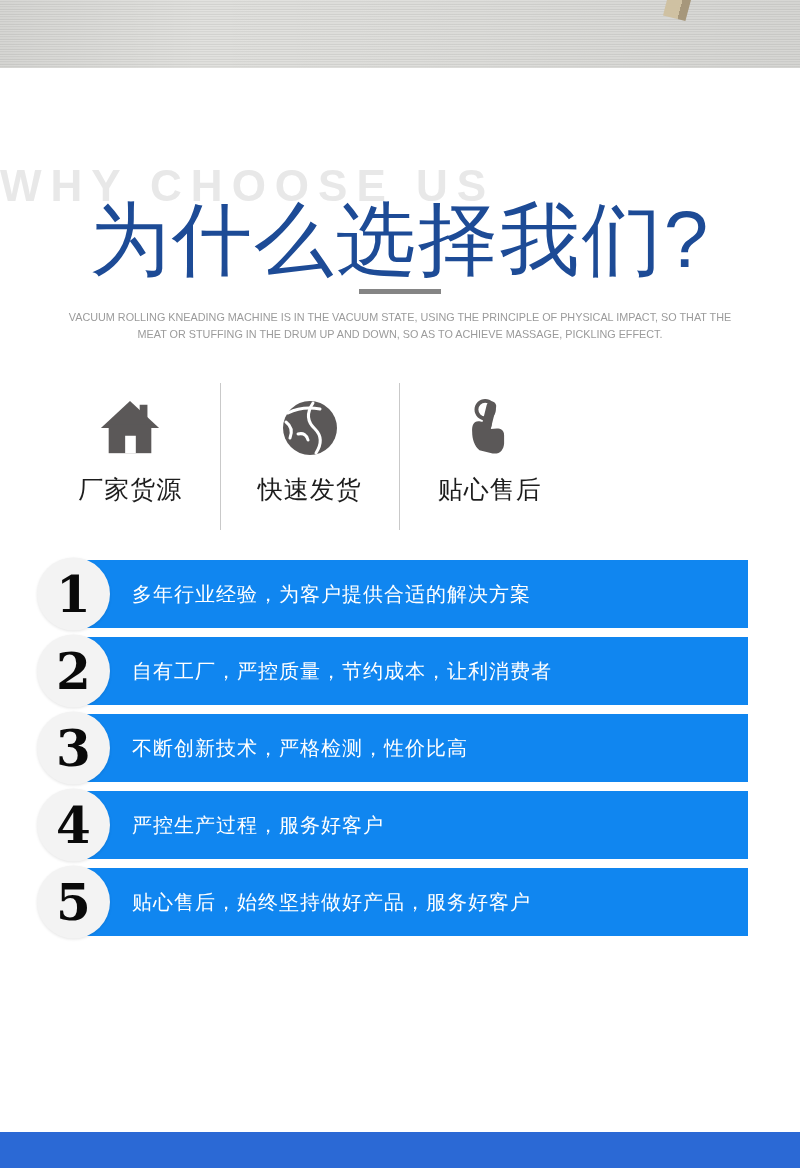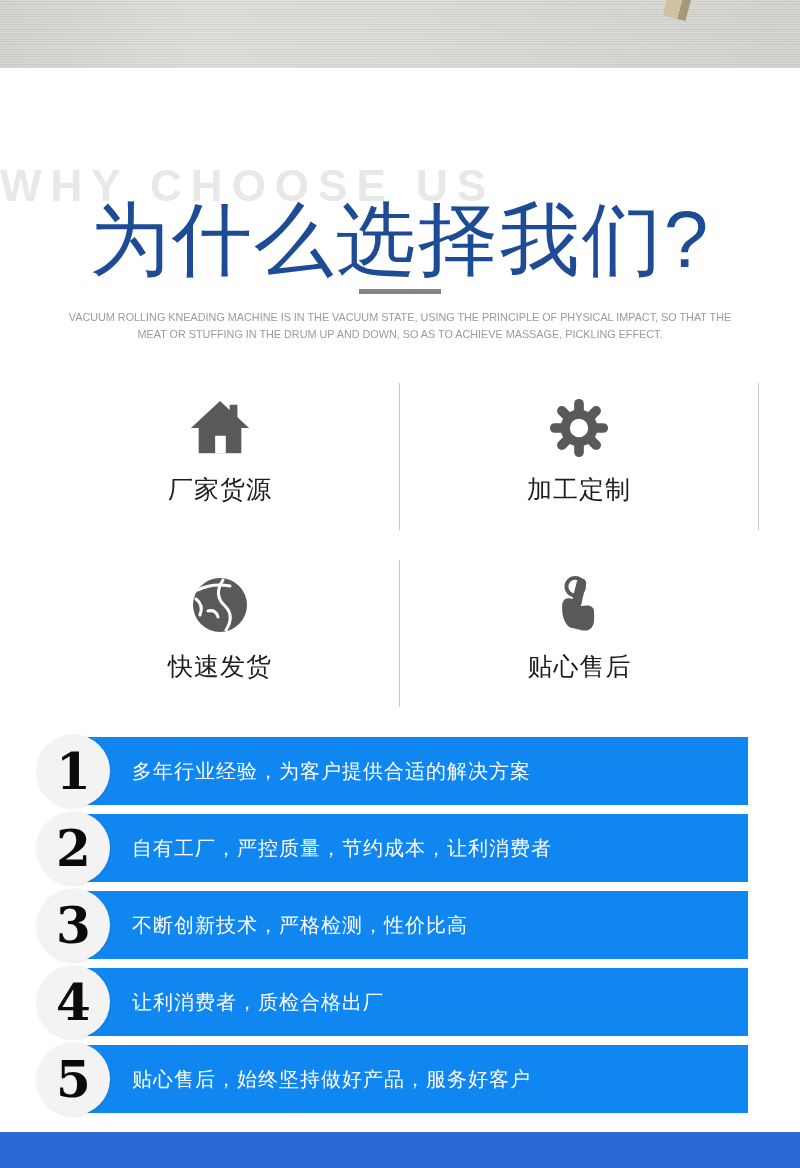--- a/index.html
+++ b/index.html
@@ -38,21 +38,21 @@
   }
   .subtitle{
     position:absolute;top:241px;left:0;width:100%;
     text-align:center;color:var(--subtitle-gray,#9b9b9b);
     font-size:11.5px;line-height:17px;letter-spacing:0;
     transform:scaleX(.94);transform-origin:center;
   }
   
   .features{
     width:718px;margin:45px auto 0 auto;
-    display:grid;grid-template-columns:1fr 1fr;grid-row-gap:30px;
+    display:grid;grid-template-columns:1fr 1fr 1fr 1fr;grid-row-gap:30px;
   }
   .feature-cell{
     height:147px;display:flex;flex-direction:column;
     align-items:center;justify-content:flex-start;padding-top:12px;
     box-sizing:border-box;
   }
   .feature-cell.divided{border-right:1px solid var(--divider-gray,#c9c9c9);}
   .feature-icon{height:66px;display:flex;align-items:center;justify-content:center;margin-bottom:12px;}
   .feature-label{font-size:25px;color:#1d1d1d;letter-spacing:1px;}
   .ic{fill:var(--icon-gray,#5b5858);}
@@ -107,35 +107,20 @@
       <svg width="62" height="62" viewBox="0 0 64 64">
         <rect class="ic" x="42" y="8" width="8" height="16"></rect>
         <polygon class="ic" points="32,4 2,32 62,32"></polygon>
         <rect class="ic" x="10" y="28" width="44" height="30"></rect>
         <rect x="27" y="40" width="11" height="18" fill="#ffffff"></rect>
       </svg>
     </div>
     <div class="feature-label">厂家货源</div>
   </div>
 
-  <div class="feature-cell divided">
-    <div class="feature-icon">
-      <svg width="62" height="62" viewBox="0 0 64 64">
-        <g class="ic">
-          <rect x="27" y="2" width="10" height="60" rx="5"></rect>
-          <rect x="27" y="2" width="10" height="60" rx="5" transform="rotate(45 32 32)"></rect>
-          <rect x="27" y="2" width="10" height="60" rx="5" transform="rotate(90 32 32)"></rect>
-          <rect x="27" y="2" width="10" height="60" rx="5" transform="rotate(135 32 32)"></rect>
-          <circle cx="32" cy="32" r="19"></circle>
-        </g>
-        <circle cx="32" cy="32" r="9.5" fill="#ffffff"></circle>
-      </svg>
-    </div>
-    <div class="feature-label">加工定制</div>
-  </div>
 
 
   <div class="feature-cell divided">
     <div class="feature-icon">
       <svg width="64" height="64" viewBox="0 0 64 64">
         <circle class="ic" cx="32" cy="32" r="27"></circle>
         <g fill="none" stroke="#ffffff" stroke-width="3" stroke-linecap="round">
           <path d="M10 17 Q24 10 42 13"></path>
           <path d="M35 7 Q25 22 37 33 Q47 43 38 57"></path>
           <path d="M8 26 Q16 32 12 42"></path>
@@ -179,21 +164,21 @@
   </div>
 
   <div class="reason-row">
     <div class="reason-bar">不断创新技术，严格检测，性价比高</div>
     <div class="reason-badge">
       <span class="reason-number">3</span>
     </div>
   </div>
 
   <div class="reason-row">
-    <div class="reason-bar">让利消费者，质检合格出厂</div>
+    <div class="reason-bar">严控生产过程，服务好客户</div>
     <div class="reason-badge">
       <span class="reason-number">4</span>
     </div>
   </div>
 
   <div class="reason-row">
     <div class="reason-bar">贴心售后，始终坚持做好产品，服务好客户</div>
     <div class="reason-badge">
       <span class="reason-number">5</span>
     </div>

